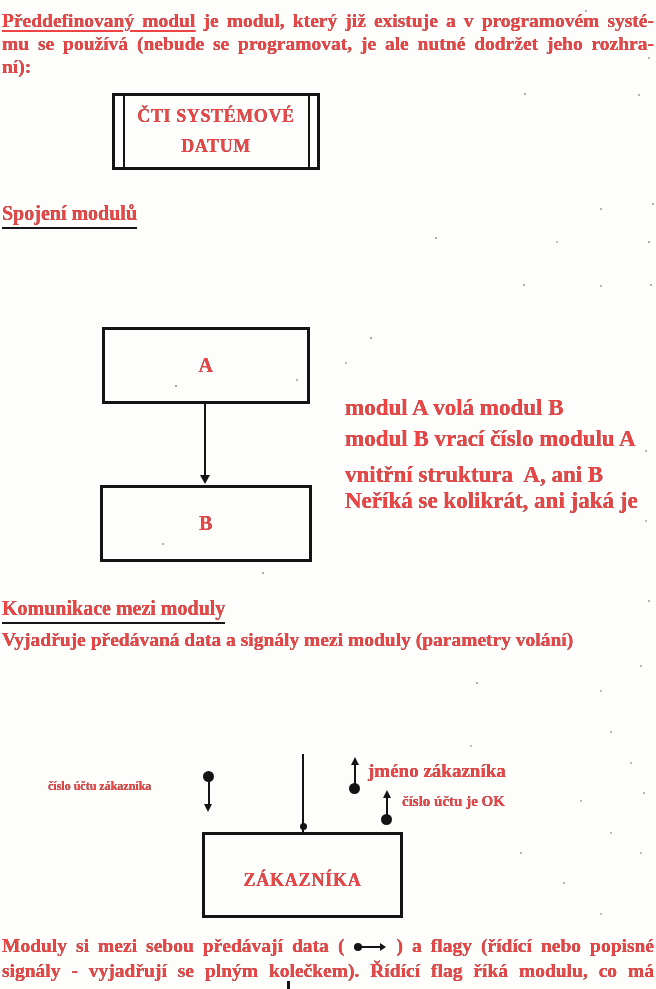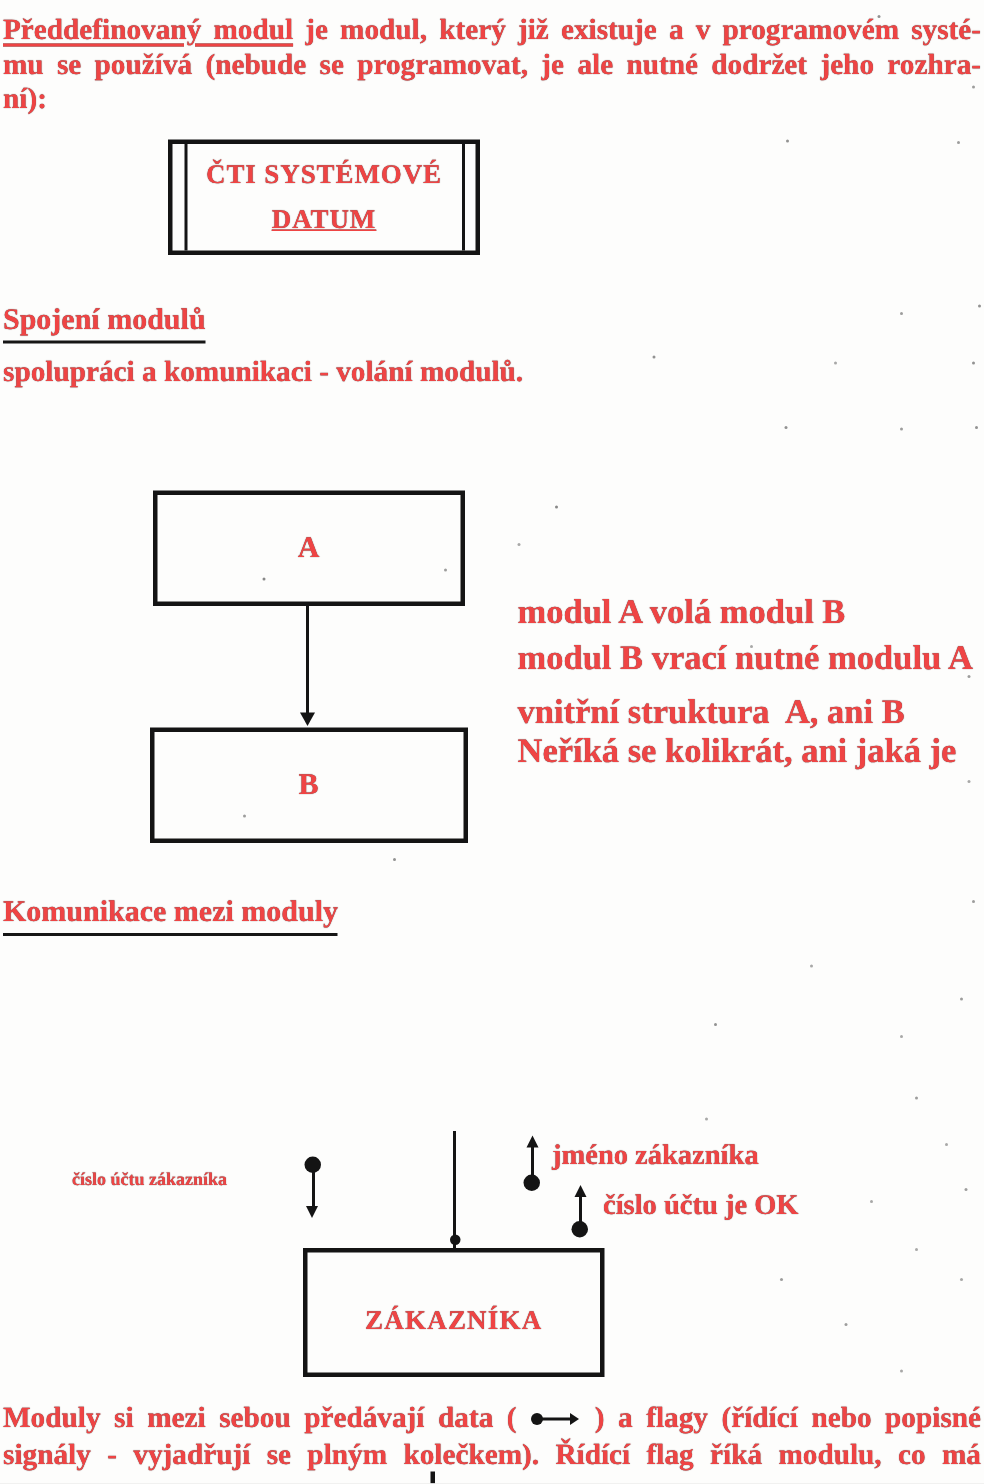--- a/index.html
+++ b/index.html
@@ -87,70 +87,72 @@
 <div id="page">
 
   <div class="abs para" style="left:2px; top:9px;">
     <span class="jline"><span class="u">Předdefinovaný modul</span> <span>je modul, který již existuje a v programovém systé-</span></span>
     <span class="jline">mu se používá (nebude se programovat, je ale nutné dodržet jeho rozhra-</span>
     <span class="nline">ní):</span>
   </div>
 
   <div class="modbox" style="left:112px; top:93px; width:202px; height:71px;">
     <div>ČTI SYSTÉMOVÉ</div>
-    <div style="margin-top:9px;text-decoration:underline;">DATUM</div>
+    <div style="margin-top:9px;">DATUM</div>
   </div>
   <div class="vline" style="left:123px; top:96px; height:71px;"></div>
   <div class="vline" style="left:308px; top:96px; height:71px;"></div>
 
   <div class="abs" style="left:2px; top:202px;">
     <span class="heading">Spojení modulů</span>
   </div>
   <div class="abs para" style="left:2px; top:236px; line-height:26px;">
-    <span class="nline">spolupráci a komunikaci - volání modulů.</span>
   </div>
 
   <div class="modbox" style="left:102px; top:327px; width:202px; height:71px; font-size:20px;">
     <div>A</div>
   </div>
   <div class="vline" style="left:204px; top:404px; height:72px;"></div>
   <div class="arr-down" style="left:200px; top:475px;"></div>
   <div class="modbox" style="left:100px; top:485px; width:206px; height:71px; font-size:20px;">
     <div>B</div>
   </div>
 
   <div class="abs" style="left:345px; top:395px;">
     <div class="note-line" style="margin-bottom:5px;">modul A volá modul B</div>
-    <div class="note-line" style="margin-bottom:10px;">modul B vrací nutné modulu A</div>
+    <div class="note-line" style="margin-bottom:10px;">modul B vrací číslo modulu A</div>
     <div class="note-line">vnitřní struktura  A, ani B</div>
     <div class="note-line" style="margin-bottom:4px;">Neříká se kolikrát, ani jaká je</div>
   </div>
 
   <div class="abs" style="left:2px; top:597px;">
     <span class="heading">Komunikace mezi moduly</span>
+  </div>
+  <div class="abs para" style="left:2px; top:628px;">
+    <span class="nline">Vyjadřuje předávaná data a signály mezi moduly (parametry volání)</span>
   </div>
 
 
   <div class="vline" style="left:302px; top:754px; height:78px;"></div>
   <div class="smalldot" style="left:300px; top:823px;"></div>
 
   <div class="flowlabel abs" style="left:48px; top:779px;">číslo účtu zákazníka</div>
   <div class="dot" style="left:203px; top:771px;"></div>
   <div class="vline" style="left:208px; top:780px; height:26px;"></div>
   <div class="arr-down" style="left:204px; top:804px; border-left-width:4px; border-right-width:4px; border-top-width:8px;"></div>
 
   <div class="arr-up" style="left:351px; top:757px;"></div>
   <div class="vline" style="left:354px; top:764px; height:22px;"></div>
   <div class="dot" style="left:349px; top:783px;"></div>
   <div class="flowlabel abs" style="left:368px; top:760px; font-size:19px;">jméno zákazníka</div>
 
   <div class="arr-up" style="left:383px; top:790px;"></div>
   <div class="vline" style="left:386px; top:797px; height:20px;"></div>
   <div class="dot" style="left:381px; top:814px;"></div>
-  <div class="flowlabel abs" style="left:402px; top:793px; font-size:19px;">číslo účtu je OK</div>
+  <div class="flowlabel abs" style="left:402px; top:793px; font-size:15px;">číslo účtu je OK</div>
 
   <div class="modbox" style="left:202px; top:832px; width:195px; height:80px; letter-spacing:0.8px;">
     <div style="margin-top:10px;">ZÁKAZNÍKA</div>
   </div>
 
   <div class="abs para" style="left:2px; top:933px; line-height:25px;">
     <span class="jline"><span>Moduly si mezi sebou předávají data (</span>
       <svg width="34" height="12" viewBox="0 0 34 12" style="vertical-align:-1px;">
         <circle cx="5" cy="6" r="4" fill="#141414"></circle>
         <line x1="8" y1="6" x2="28" y2="6" stroke="#141414" stroke-width="2"></line>

